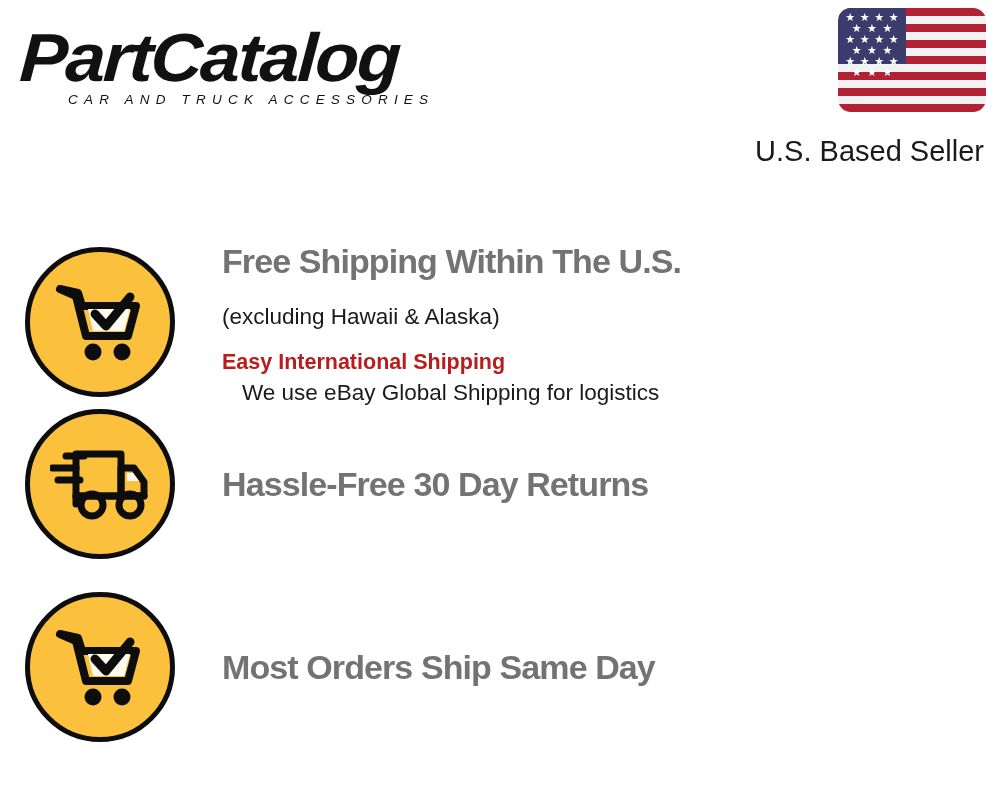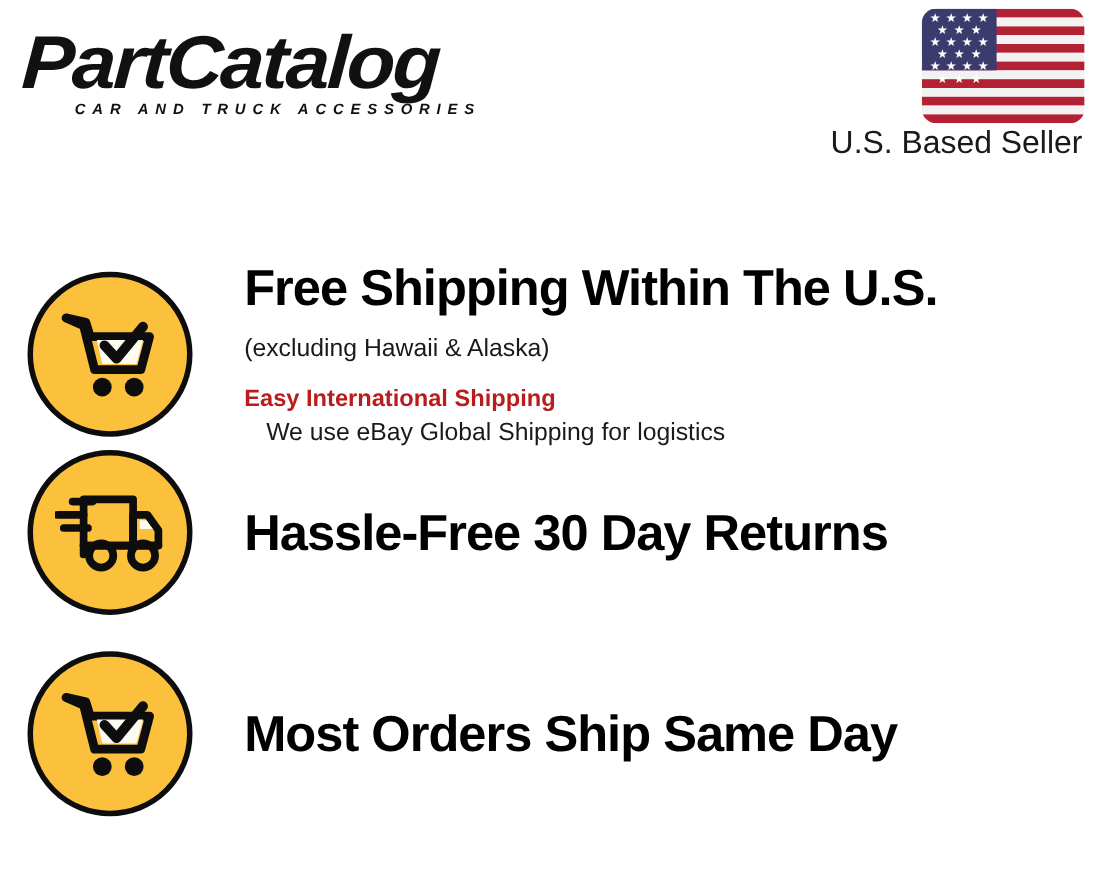--- a/index.html
+++ b/index.html
@@ -53,21 +53,21 @@
     transform-origin: left top;
     white-space: nowrap;
   }
 
   .brand-tagline {
     display: block;
     position: absolute;
     left: 46px;
     top: 70px;
     font-family: "Liberation Sans", sans-serif;
-    font-weight: 700;
+    font-weight: 400;
     font-style: italic;
     font-size: 13.5px;
     line-height: 16px;
     letter-spacing: 6.2px;
     color: #111111;
     white-space: nowrap;
   }
 
   
   .seller-badge {
@@ -123,21 +123,21 @@
   }
   .star-row.offset { padding: 0 6px; }
   .star {
     color: #ffffff;
     font-size: 11px;
     line-height: 1;
   }
 
   .seller-label {
     display: block;
-    margin-top: 1px;
+    margin-top: 22px;
     font-family: "Liberation Sans", sans-serif;
     font-weight: 400;
     font-size: 29px;
     line-height: 34px;
     color: #1a1a1a;
     white-space: nowrap;
     text-align: right;
     padding-right: 2px;
   }
 
@@ -184,24 +184,24 @@
   .feature-text {
     flex: 1 1 auto;
     padding-left: 22px;
     padding-right: 20px;
   }
 
   .feature-title {
     display: block;
     font-family: "Liberation Sans", sans-serif;
     font-weight: 700;
-    font-size: 46px;
+    font-size: 34px;
     line-height: 50px;
     letter-spacing: -0.9px;
-    color: #000000;
+    color: #737373;
     white-space: nowrap;
   }
 
   .feature-note {
     display: block;
     font-family: "Liberation Sans", sans-serif;
     font-weight: 400;
     font-size: 22.5px;
     line-height: 32px;
     color: #1a1a1a;

